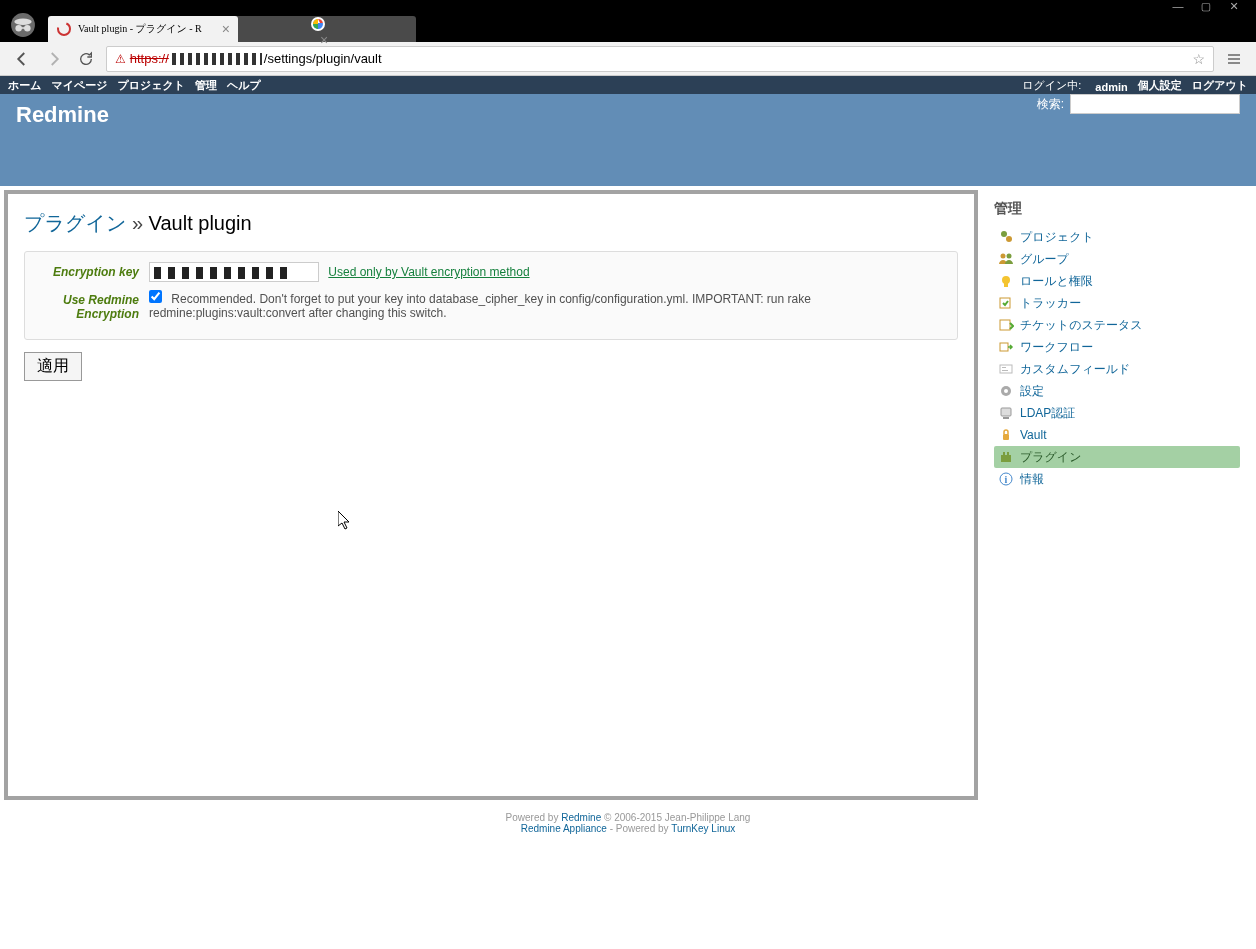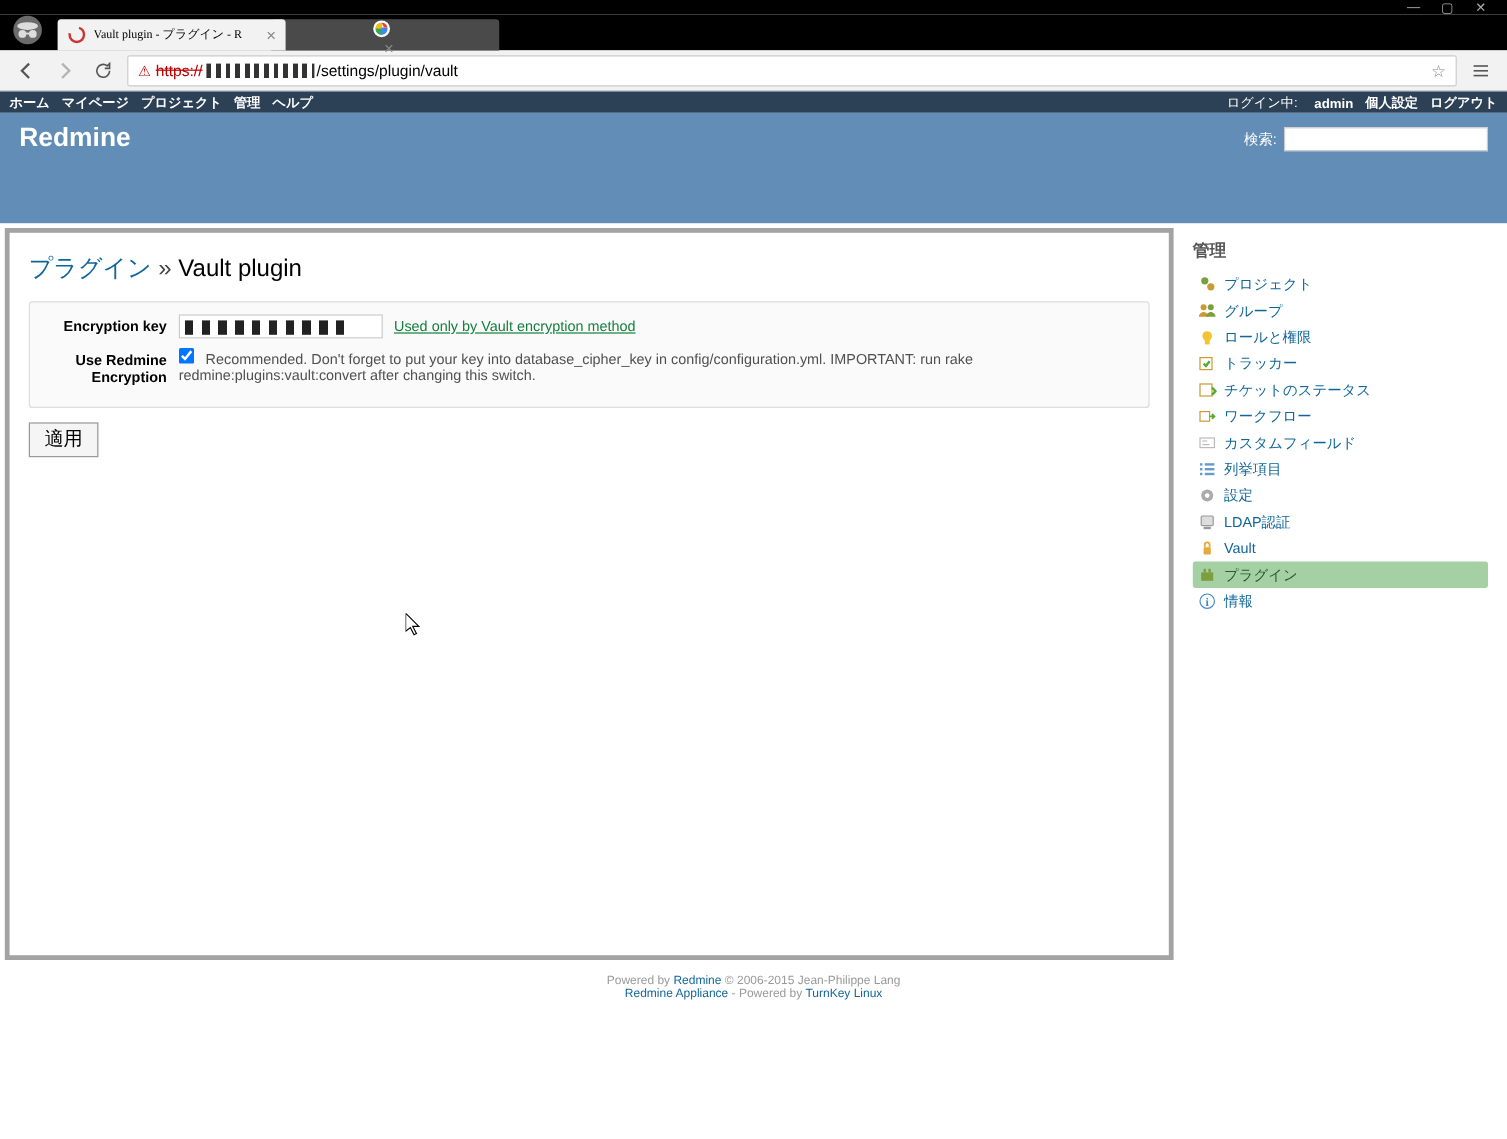--- a/index.html
+++ b/index.html
@@ -41,37 +41,37 @@
 .top-menu ul { list-style: none; display: flex; }
 .top-menu li { margin-right: 10px; }
 .top-menu a { color: #fff; text-decoration: none; font-weight: bold; }
 .top-menu .login-info { display: flex; align-items: flex-end; }
 .top-menu .login-info span { margin-right: 4px; }
 .top-menu .login-info a { margin-left: 10px; }
 
 
 .header { background: #628DB6; color: #fff; padding: 8px 16px 0 16px; height: 92px; position: relative; }
 .header h1 { font-size: 22px; font-weight: bold; font-family: "Trebuchet MS", Verdana, sans-serif; }
-.quick-search { position: absolute; right: 16px; top: 12px; display: flex; align-items: center; font-size: 12px; }
+.quick-search { position: absolute; right: 16px; top: 0; display: flex; align-items: center; font-size: 12px; }
 .quick-search label { margin-right: 6px; }
 .quick-search input { width: 170px; height: 20px; border: 1px solid #ccc; padding: 0 4px; font-size: 12px; }
 
 
 .main { padding: 0 0 20px 0; }
 .content-wrap { display: flex; }
 .content { flex: 1; margin: 4px 8px 4px 4px; border: 4px solid #a3a3a3; background: #fff; padding: 16px; min-height: 610px; }
 .sidebar { width: 270px; padding: 14px 16px 16px 8px; }
 
 .content h2 { font-size: 20px; font-family: "Trebuchet MS", Verdana, sans-serif; font-weight: normal; margin-bottom: 14px; }
 .content h2 a { color: #169; text-decoration: none; }
 .content h2 .sep { color: #444; }
 
 .box { border: 1px solid #ddd; background: #fafafa; padding: 10px 14px; margin-bottom: 12px; border-radius: 3px; }
 .field { display: flex; align-items: flex-start; margin-bottom: 8px; }
-.field-label { width: 110px; text-align: right; font-weight: bold; font-size: 12px; color: #000000; padding-right: 10px; padding-top: 3px; }
+.field-label { width: 110px; text-align: right; font-weight: bold; font-size: 12px; color: #4d7c0f; padding-right: 10px; padding-top: 3px; font-style: italic; }
 .field-body { flex: 1; color: #505050; font-size: 12px; }
 .field-body input[type=checkbox] { margin-right: 6px; }
 .hint { color: #15803d; margin-left: 6px; text-decoration: underline; }
 .submit-row { margin-top: 4px; }
 .submit-btn { background: #f5f5f5; border: 1px solid #999; padding: 3px 12px; font-size: 16px; cursor: pointer; }
 
 .sidebar h3 { font-size: 14px; margin-bottom: 8px; color: #555; font-family: "Trebuchet MS", Verdana, sans-serif; }
 .sidebar ul { list-style: none; }
 .sidebar li { padding: 2px 2px 2px 4px; display: flex; align-items: center; font-size: 12px; line-height: 18px; }
 .sidebar li.selected { background: #a4d0a4; border-radius: 2px; }
@@ -287,33 +287,20 @@
                   <rect x="2" y="4" width="12" height="8" fill="#fff" stroke="#bbb"></rect>
                   <rect x="4" y="6" width="4" height="1" fill="#bbb"></rect>
                   <rect x="4" y="9" width="6" height="1" fill="#bbb"></rect>
                 </svg>
               </span>
               <a href="#">カスタムフィールド</a>
             </li>
             <li>
               <span class="ico">
                 <svg width="16" height="16">
-                  <rect x="2" y="3" width="2" height="2" fill="#69c"></rect>
-                  <rect x="6" y="3" width="8" height="2" fill="#69c"></rect>
-                  <rect x="2" y="7" width="2" height="2" fill="#69c"></rect>
-                  <rect x="6" y="7" width="8" height="2" fill="#69c"></rect>
-                  <rect x="2" y="11" width="2" height="2" fill="#69c"></rect>
-                  <rect x="6" y="11" width="8" height="2" fill="#69c"></rect>
-                </svg>
-              </span>
-              <a href="#">列挙項目</a>
-            </li>
-            <li>
-              <span class="ico">
-                <svg width="16" height="16">
                   <circle cx="8" cy="8" r="5" fill="#aaa"></circle>
                   <circle cx="8" cy="8" r="2" fill="#fff"></circle>
                 </svg>
               </span>
               <a href="#">設定</a>
             </li>
             <li>
               <span class="ico">
                 <svg width="16" height="16">
                   <rect x="3" y="3" width="10" height="8" rx="1" fill="#ddd" stroke="#999"></rect>

